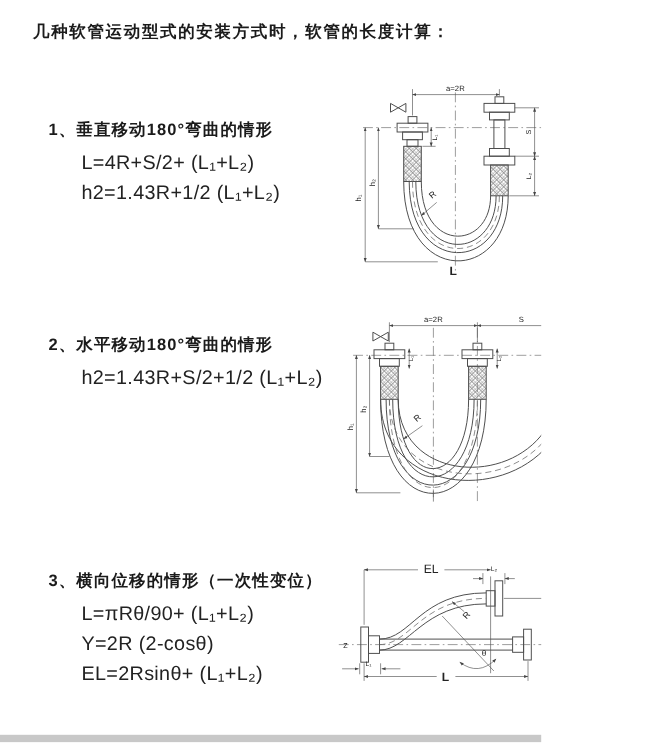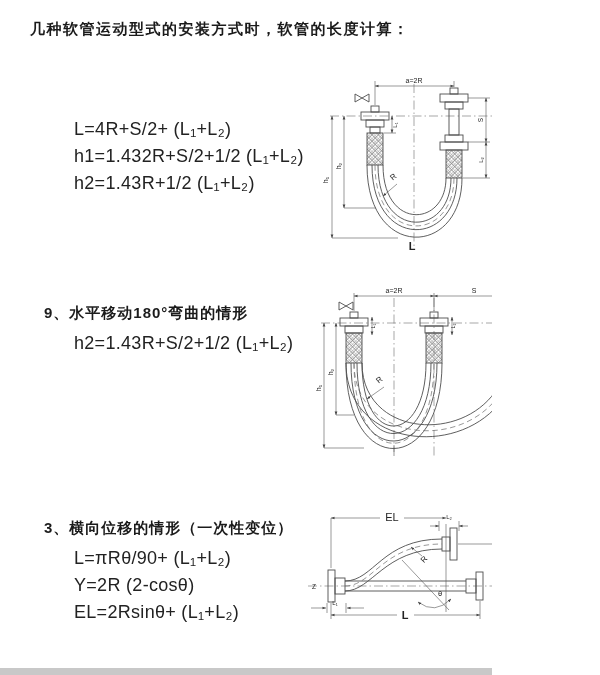--- a/index.html
+++ b/index.html
@@ -24,29 +24,29 @@
   .edge-r{position:absolute;left:597px;top:0;width:3px;height:675px;background:#dedede;}
 </style>
 </head>
 <body>
 
 <div class="page">
 
   <div class="title">几种软管运动型式的安装方式时，软管的长度计算：</div>
 
   <div class="section" style="top:109px">
+    <div class="heading">1、垂直移动180°弯曲的情形</div>
     <div class="formulas">
       <div class="formula">L=4R+S/2+ (L₁+L₂)</div>
-      <div class="formula">h1=1.432R+S/2+1/2 (L₁+L₂)</div>
       <div class="formula">h2=1.43R+1/2 (L₁+L₂)</div>
     </div>
   </div>
 
   <div class="section" style="top:304px">
-    <div class="heading">9、水平移动180°弯曲的情形</div>
+    <div class="heading">2、水平移动180°弯曲的情形</div>
     <div class="formulas">
       <div class="formula">h2=1.43R+S/2+1/2 (L₁+L₂)</div>
     </div>
   </div>
 
   <div class="section" style="top:519px">
     <div class="heading">3、横向位移的情形（一次性变位）</div>
     <div class="formulas">
       <div class="formula">L=πRθ/90+ (L₁+L₂)</div>
       <div class="formula">Y=2R (2-cosθ)</div>

